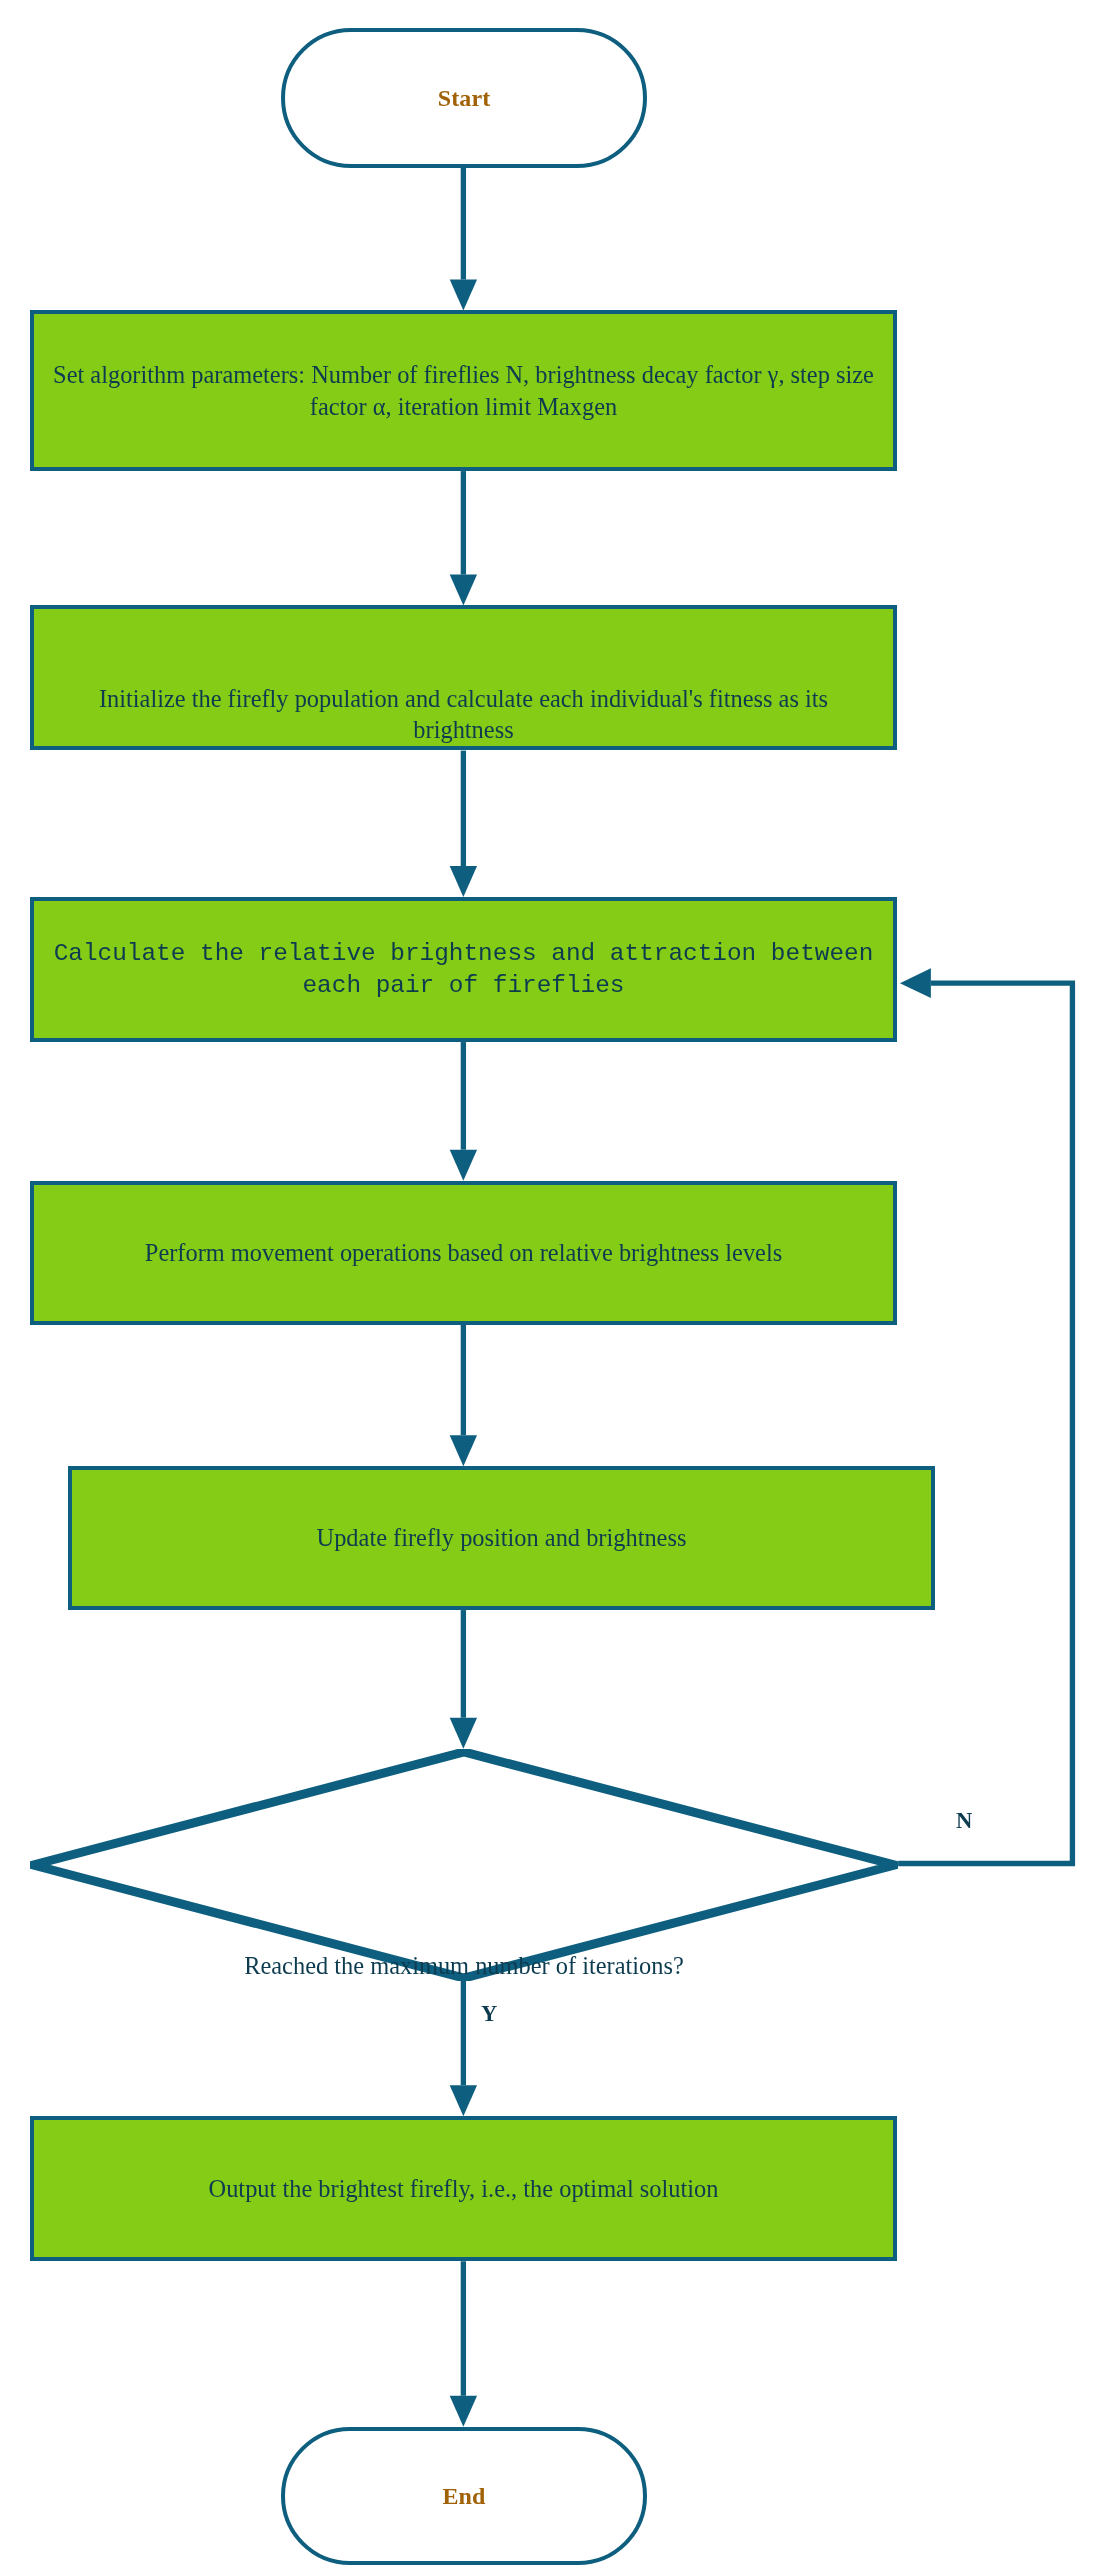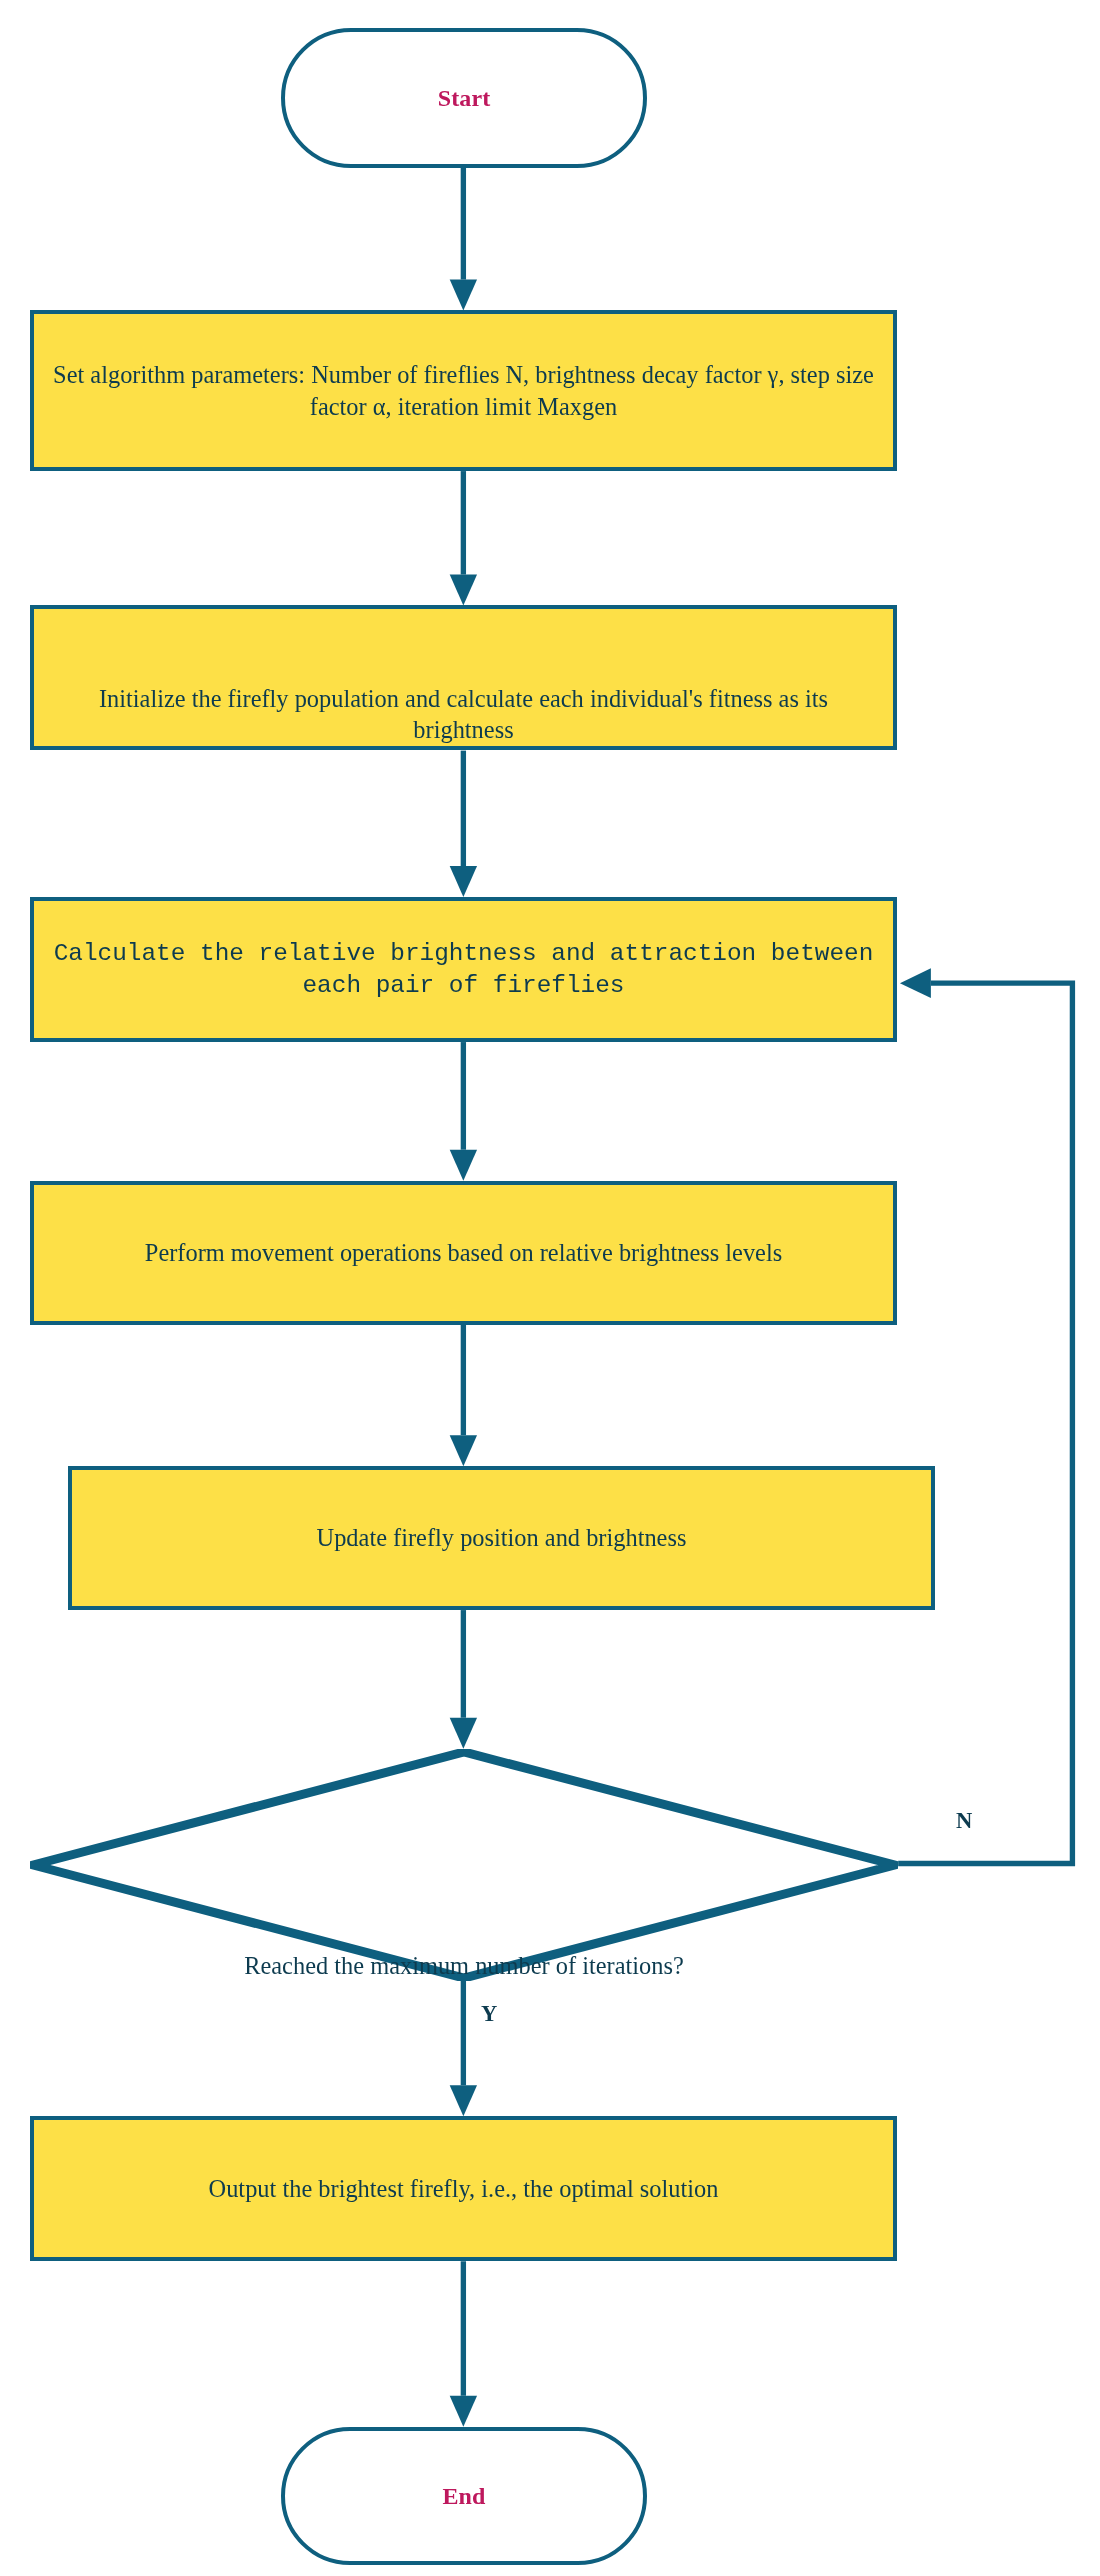--- a/index.html
+++ b/index.html
@@ -32,26 +32,26 @@
     text-align:center;
   }
   .terminator{
     border:4.2px solid #0e5f7f;
     border-radius:5947px;
     background:#ffffff;
   }
   .terminator .label{
     font-size:24px;
     font-weight:bold;
-    color:#be185d;
+    color:#a16207;
     letter-spacing:0.1px;
   }
   .process{
     border:4.2px solid #0e5f7f;
-    background:#fde047;
+    background:#84cc16;
     padding:0 15.5px;
   }
   .process .label{
     font-size:24.4px;
     line-height:1.30;
     color:#0d3b4f;
   }
   
   .decision{
     position:absolute;

